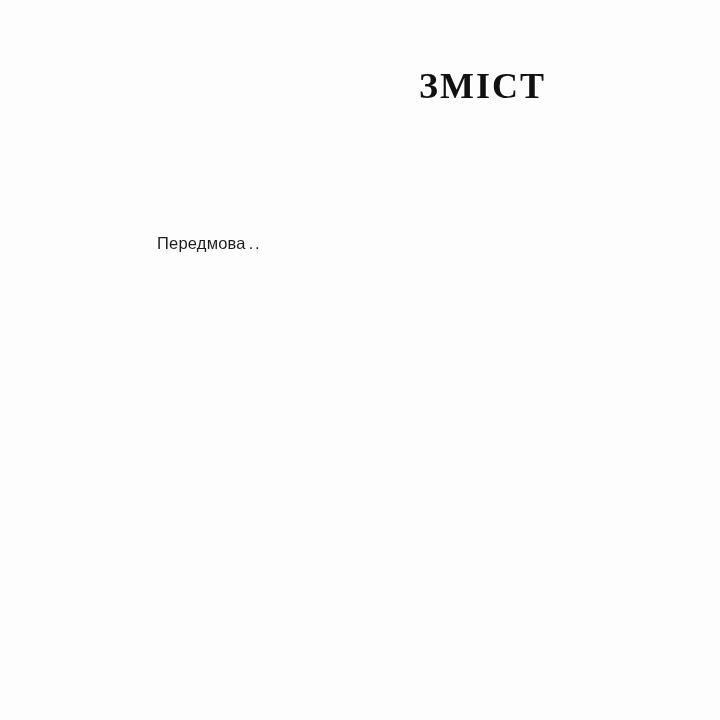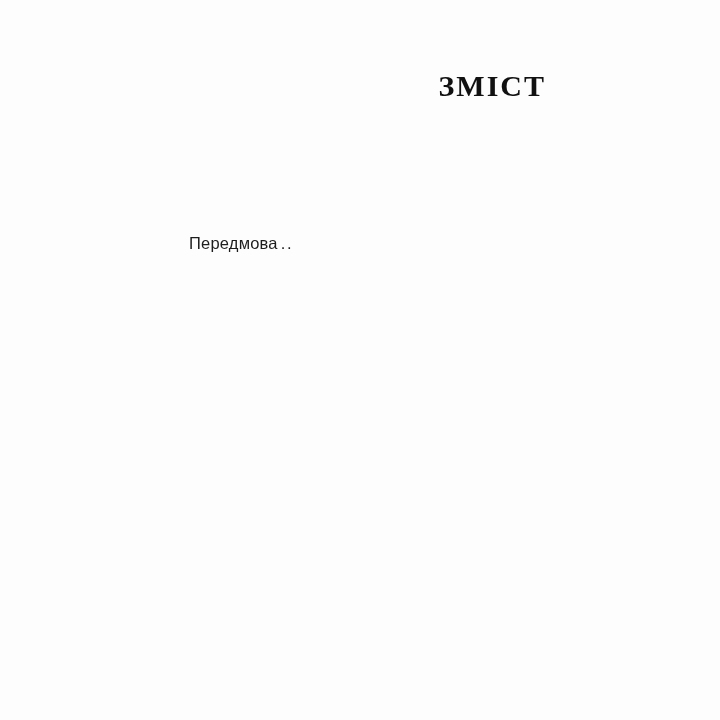--- a/index.html
+++ b/index.html
@@ -20,42 +20,41 @@
     position: absolute;
     left: 157px;
     top: 0;
     width: 389px;
   }
   .book-title {
     margin-top: 66px;
     text-align: right;
     font-family: "Liberation Serif", serif;
     font-weight: 700;
-    font-size: 30px;
+    font-size: 36px;
     letter-spacing: 2px;
     color: #111111;
     line-height: 40px;
   }
   .toc {
     margin-top: 124px;
     font-size: 16.5px;
     letter-spacing: 0.2px;
   }
   .entry { }
   .entry.top { line-height: 27px; }
   .entry.gap-after { margin-bottom: 28px; }
   .line {
     display: flex;
     align-items: baseline;
     width: 100%;
   }
   .line .text {
     white-space: nowrap;
     flex: 0 0 auto;
-    margin-left: 32px;
   }
   .line .dots {
     flex: 1 1 auto;
     overflow: hidden;
     white-space: nowrap;
     margin: 0 2px 0 3px;
     min-width: 12px;
   }
   .line .dots::before {
     content: "..........................................................................................................................................................";

